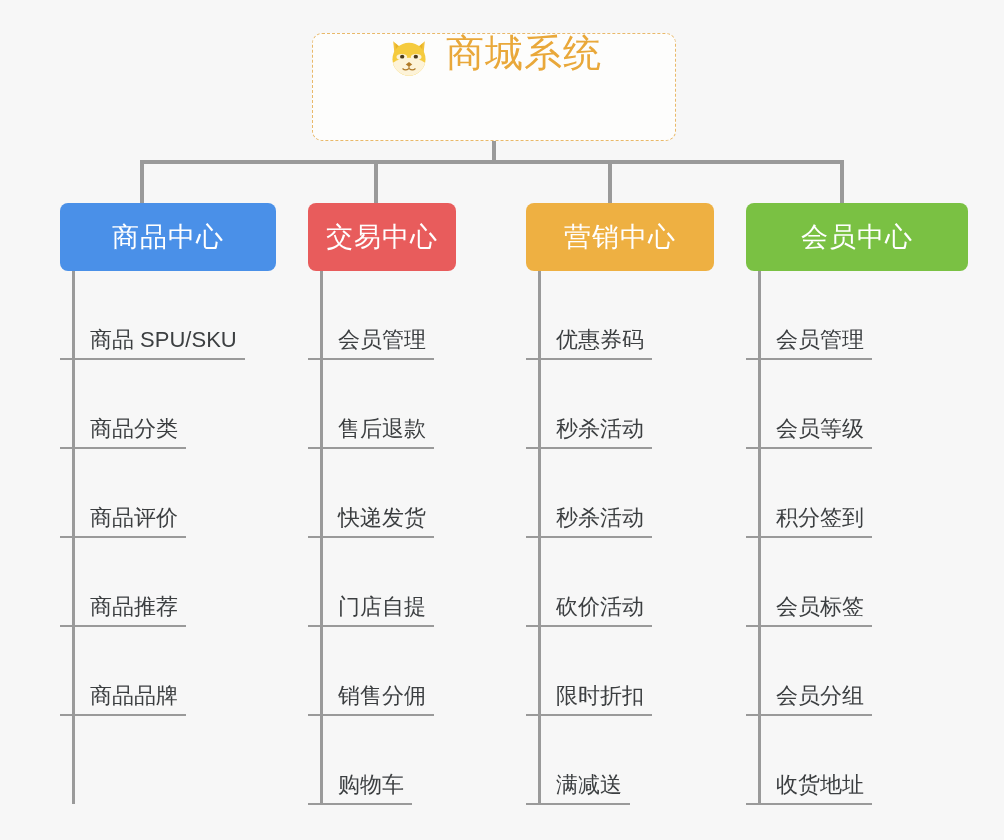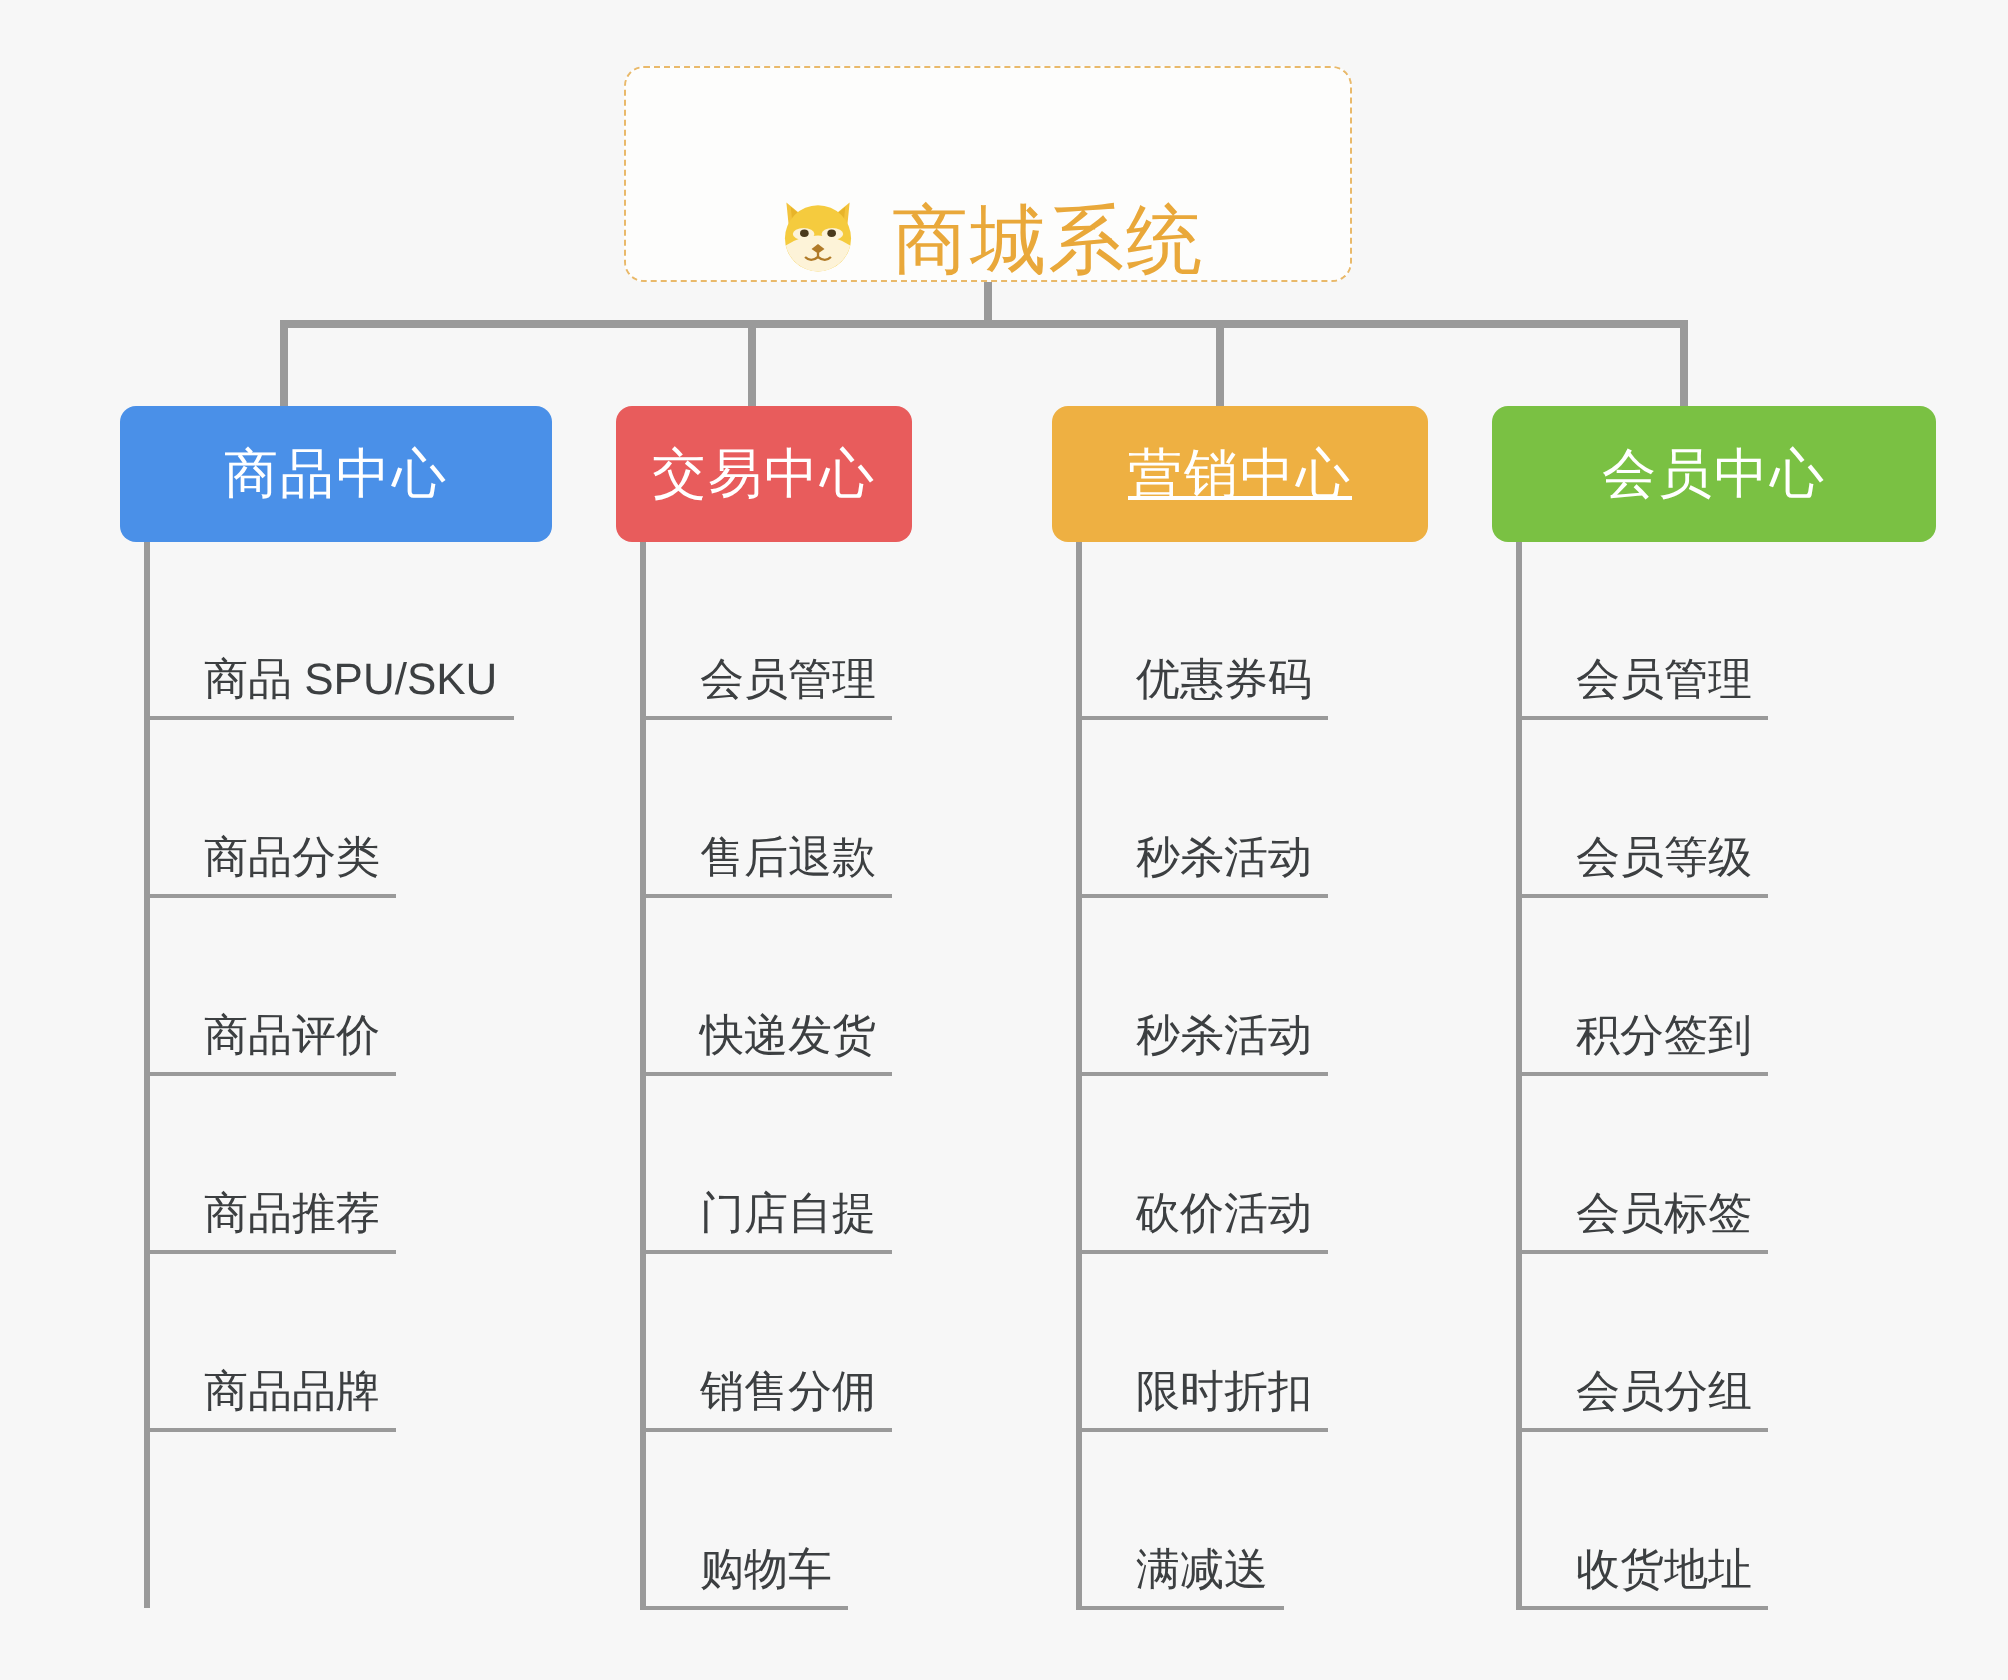--- a/index.html
+++ b/index.html
@@ -26,21 +26,21 @@
     position: absolute;
     left: 312px;
     top: 33px;
     width: 364px;
     height: 108px;
     box-sizing: border-box;
     background: #fdfdfc;
     border: 1px dashed #e9b96a;
     border-radius: 10px;
     display: flex;
-    align-items: flex-end;
+    align-items: flex-start;
     justify-content: center;
     gap: 14px;
   }
   #root-title {
     font-size: 38px;
     color: #e9a83a;
     letter-spacing: 1px;
     line-height: 1;
     white-space: nowrap;
   }
@@ -76,21 +76,21 @@
   .trunk {
     position: absolute;
     left: 12px;
     top: 68px;
     width: 3px;
     background: #9a9a9a;
   }
 
   .leaf-list {
     position: absolute;
-    left: 12px;
+    left: 0;
     top: 68px;
   }
   .leaf {
     position: relative;
     height: 89px;
     display: flex;
     align-items: flex-end;
   }
   .leaf-label {
     font-size: 22px;
@@ -174,21 +174,21 @@
       <div class="leaf">
           <span class="leaf-label">销售分佣</span>
         </div>
       <div class="leaf">
           <span class="leaf-label">购物车</span>
         </div>
     </div>
   </div>
 
   <div class="column" style="left:526px; width:188px;">
-    <div class="cat-header" style="background:#eeb042;text-decoration:underline;">营销中心</div>
+    <div class="cat-header" style="background:#eeb042;">营销中心</div>
     <div class="trunk" style="height:533px;"></div>
     <div class="leaf-list">
       <div class="leaf">
           <span class="leaf-label">优惠券码</span>
         </div>
       <div class="leaf">
           <span class="leaf-label">秒杀活动</span>
         </div>
       <div class="leaf">
           <span class="leaf-label">秒杀活动</span>

